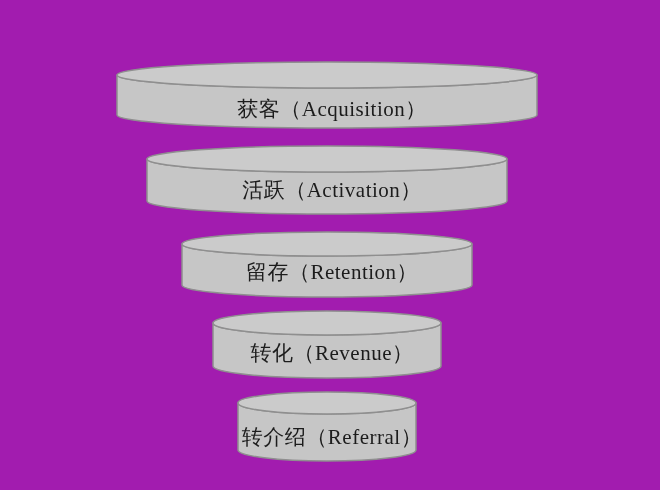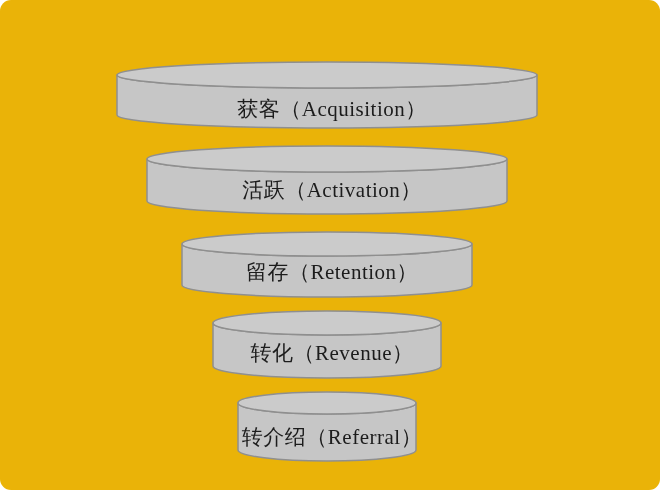--- a/index.html
+++ b/index.html
@@ -10,22 +10,21 @@
     width: 660px;
     height: 490px;
     background: #ffffff;
     overflow: hidden;
     font-family: "Liberation Serif", "DejaVu Serif", serif;
   }
   .canvas {
     position: relative;
     width: 660px;
     height: 490px;
-    background: #eab308;
-    border-radius: 11px;
+    background: #a21caf;
   }
   svg {
     display: block;
   }
   .stage-label {
     font-family: "Liberation Serif", "DejaVu Serif", serif;
     font-size: 21px;
     fill: #1c1c1c;
     letter-spacing: 0.5px;
   }

